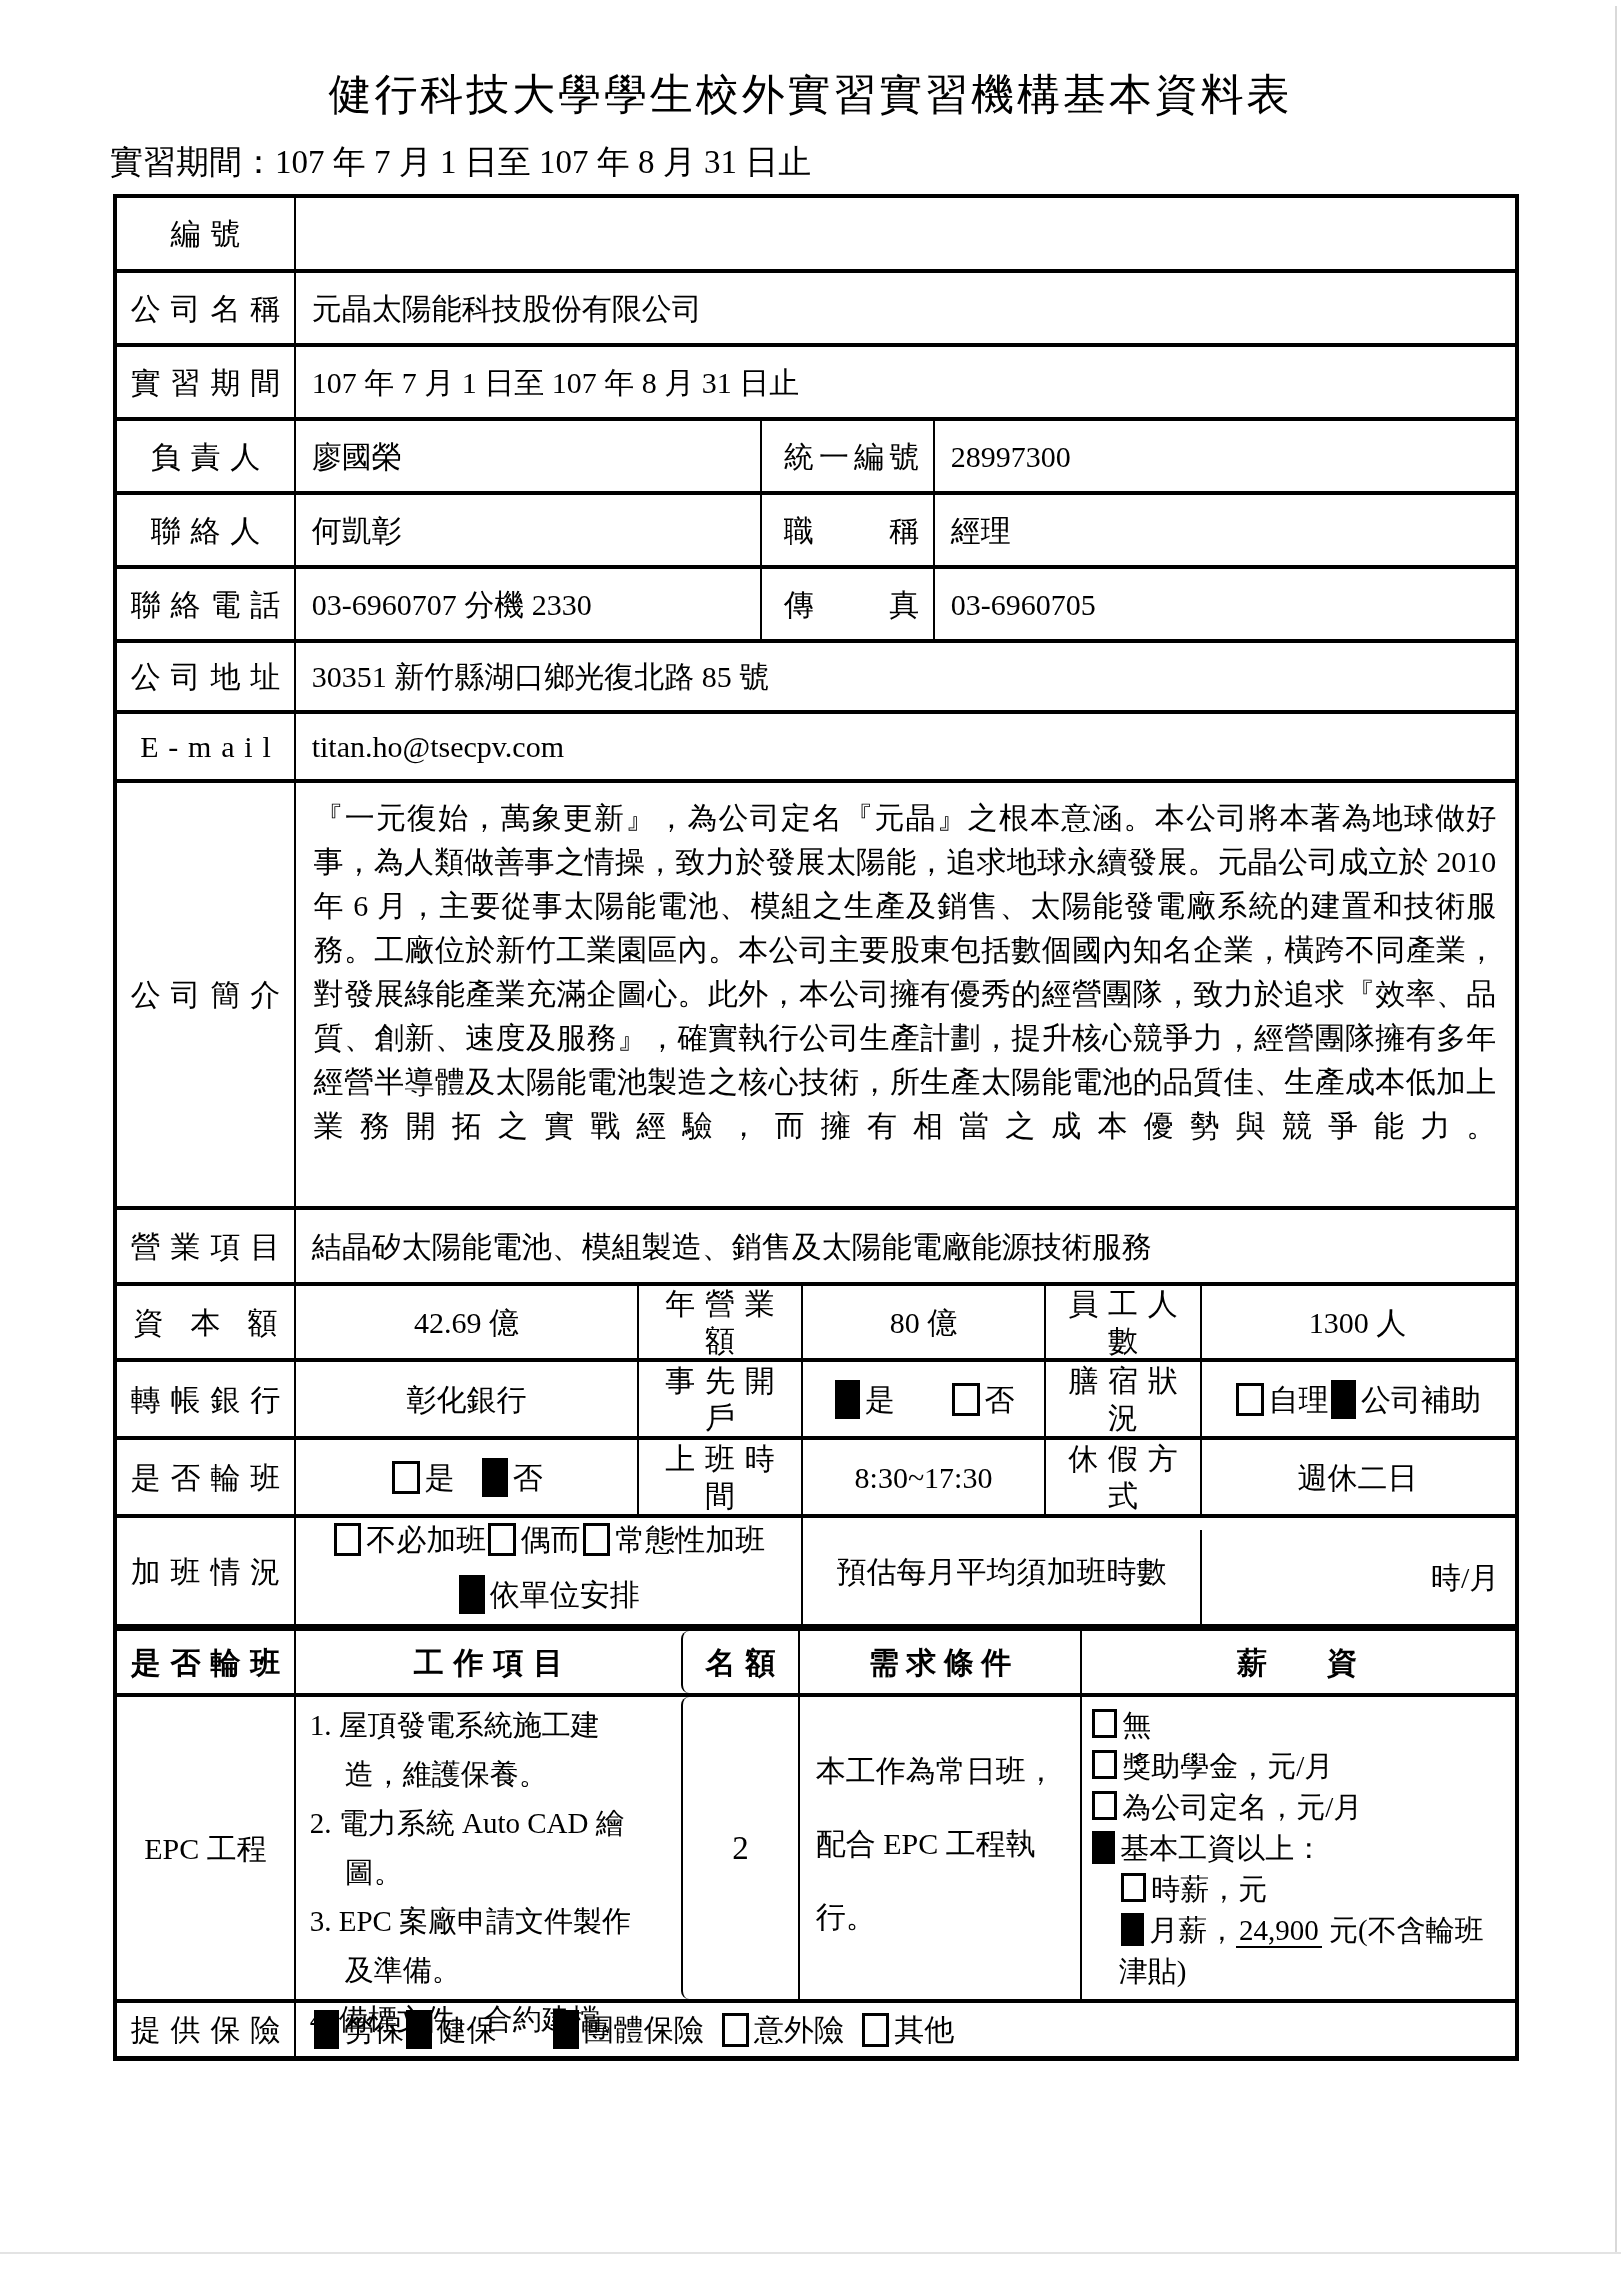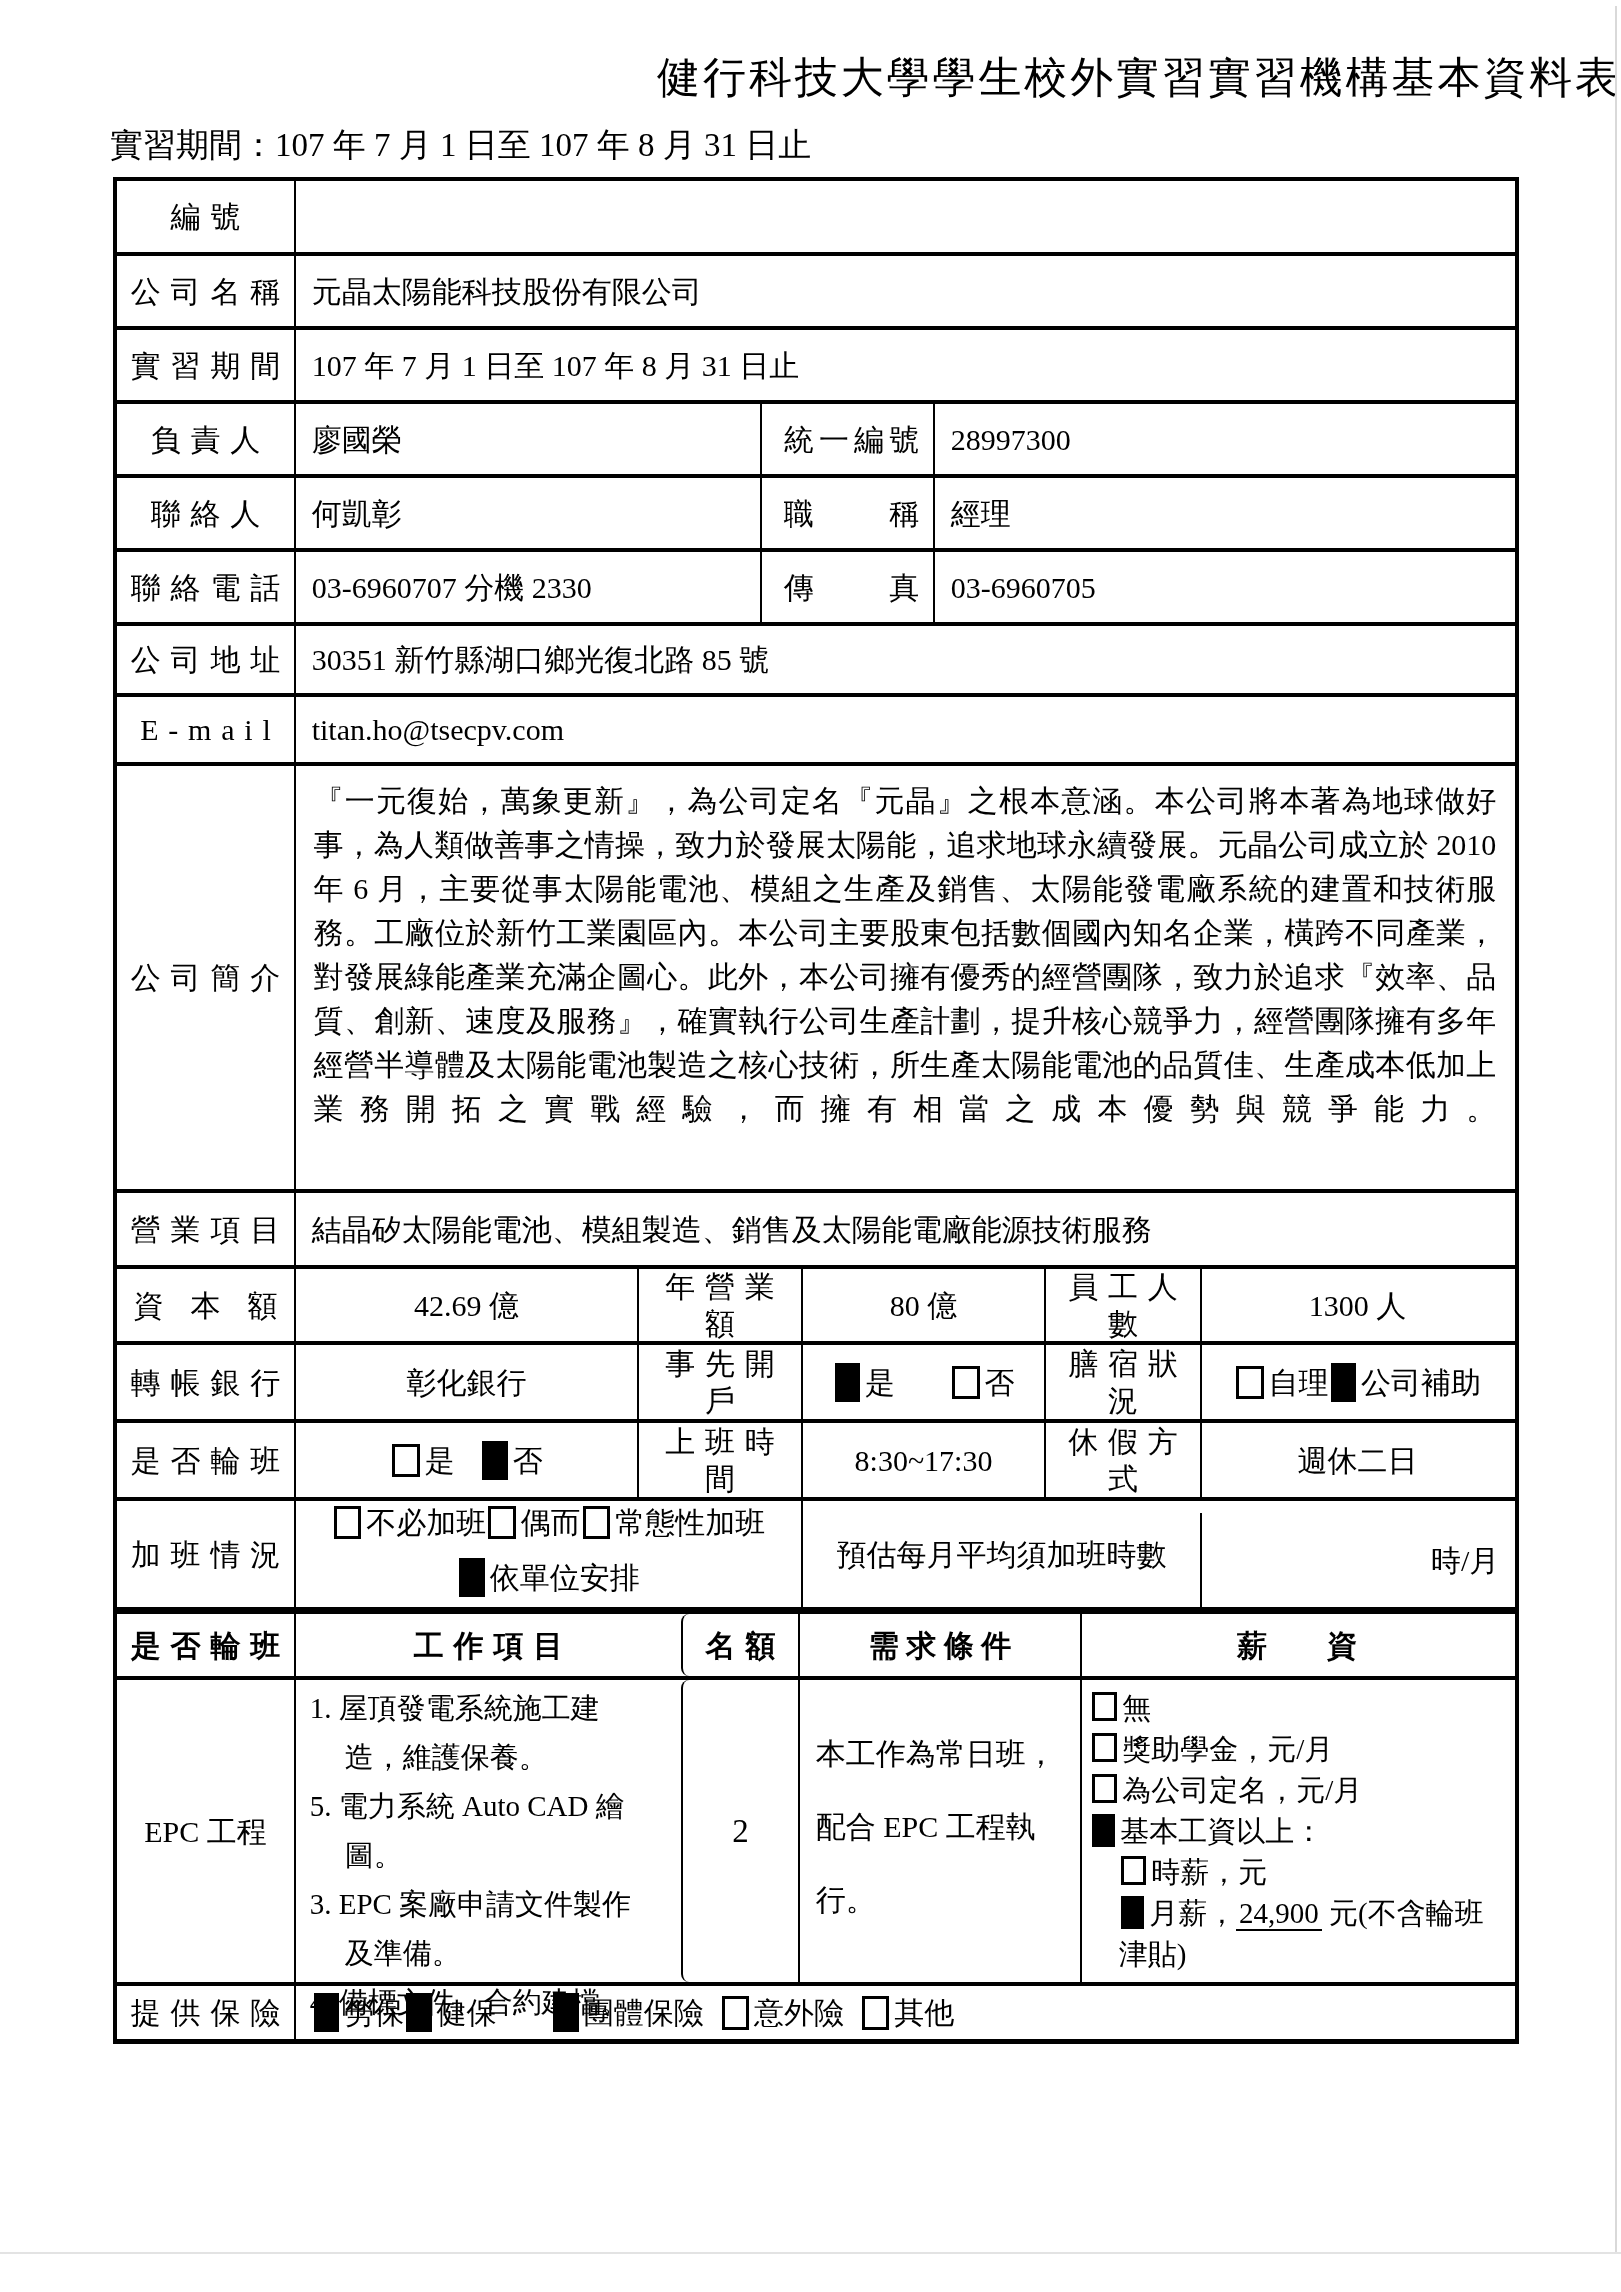--- a/index.html
+++ b/index.html
@@ -1,18 +1,18 @@
 <!DOCTYPE html>
 <html><head>
 <meta charset="utf-8">
 <style>
   html,body{margin:0;padding:0;background:#ffffff;}
   .page{position:relative;width:1621px;height:2293px;background:#fff;color:#000;
         font-family:"Liberation Serif","DejaVu Serif",serif;overflow:hidden;}
-  .title{padding-top:49px;text-align:right;font-size:43px;letter-spacing:2.9px;}
+  .title{padding-top:66px;text-align:center;font-size:43px;letter-spacing:2.9px;}
   .subtitle{margin:15.7px 0 9.8px 110px;font-size:33px;}
   .tbl{margin-left:113px;width:1406px;border:4.9px solid #000;border-bottom-width:5.9px;box-sizing:border-box;}
   .r{display:flex;border-top:4.9px solid #000;box-sizing:border-box;}
   .r.first{border-top:none;}
   .r.thick{border-top:7.8px solid #000;}
   .c{box-sizing:border-box;border-left:2.9px solid #000;display:flex;align-items:center;font-size:30px;line-height:1.25;}
   .c.cfirst{border-left:none;}
   .lab{justify-content:center;letter-spacing:9.8px;padding-left:9.8px;text-align:center;}
   .val{padding-left:15.7px;}
   .center{justify-content:center;}
@@ -199,21 +199,21 @@
       <div class="c w-l3 lab">名額</div>
       <div class="c w-l4 center">需 求 條 件</div>
       <div class="c w-l5 center">薪　　資</div>
     </div>
 
     <div class="r" style="height:306px">
       <div class="c cfirst w-label center">EPC 工程</div>
       <div class="c w-l2 witems">
           <div class="witem">1. 屋頂發電系統施工建
 造，維護保養。</div>
-          <div class="witem">5. 電力系統 Auto CAD 繪圖。</div>
+          <div class="witem">2. 電力系統 Auto CAD 繪圖。</div>
           <div class="witem">3. EPC 案廠申請文件製作
 及準備。</div>
           <div class="witem">4. 備標文件、合約建檔。</div>
         </div>
       <div class="c w-l3 quota">2</div>
       <div class="c w-l4 req">本工作為常日班，配合 EPC 工程執行。</div>
       <div class="c w-l5 salary">
           <div class="cbl"><span class="cb cb-e"></span><span>無</span></div>
           <div class="cbl"><span class="cb cb-e"></span><span>獎助學金，元/月</span></div>
           <div class="cbl"><span class="cb cb-e"></span><span>為公司定名，元/月</span></div>

